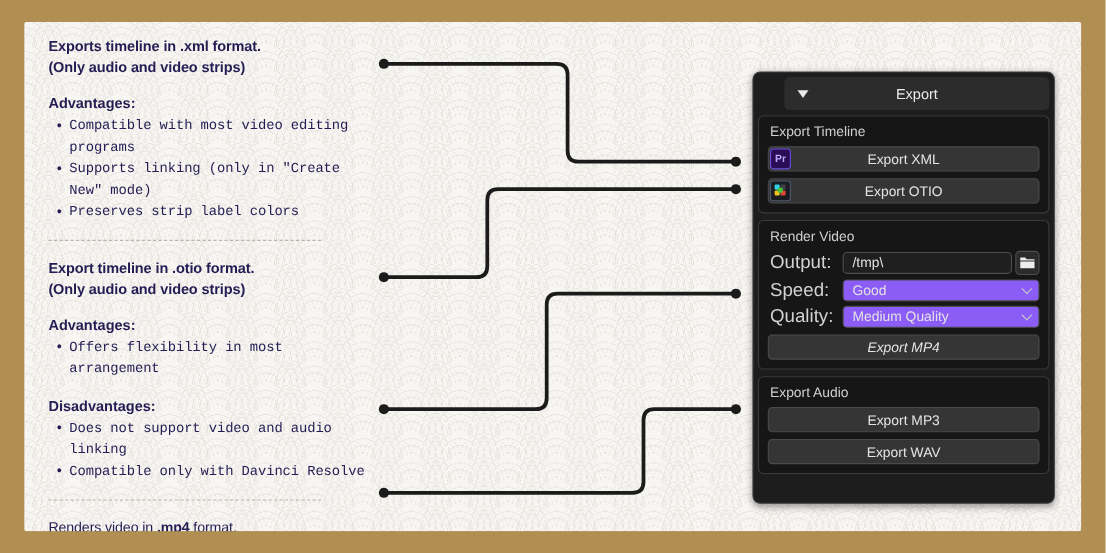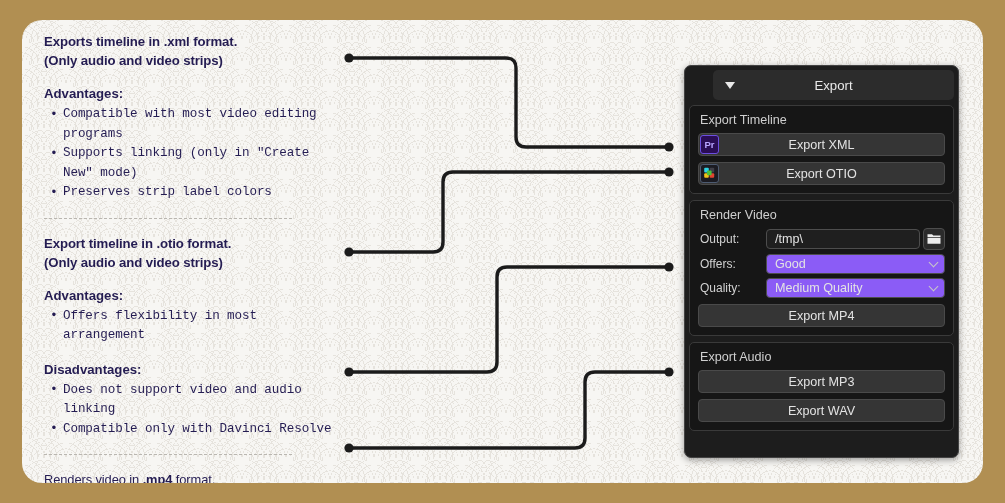--- a/index.html
+++ b/index.html
@@ -8,21 +8,21 @@
     font-family: "Liberation Sans", sans-serif;
     overflow: hidden;
   }
   body { background: #b18f52; position: relative; }
 
   
   #card {
     position: absolute;
     left: 22px; top: 20px;
     width: 961px; height: 463px;
-    border-radius: 20px;
+    border-radius: 2px;
     overflow: hidden;
     background-color: #f7f6f3;
     background-image:
       radial-gradient(circle at 50% 100%, transparent 0 22%, #e6e3dd 22% 23.4%, transparent 23.4% 34%, #e6e3dd 34% 35.4%, transparent 35.4% 46%, #e6e3dd 46% 47.4%, transparent 47.4% 58%, #e6e3dd 58% 59.4%, transparent 59.4% 70%, #e6e3dd 70% 71.4%, transparent 71.4% 100%),
       radial-gradient(circle at 0%   100%, transparent 0 22%, #e6e3dd 22% 23.4%, transparent 23.4% 34%, #e6e3dd 34% 35.4%, transparent 35.4% 46%, #e6e3dd 46% 47.4%, transparent 47.4% 58%, #e6e3dd 58% 59.4%, transparent 59.4% 70%, #e6e3dd 70% 71.4%, transparent 71.4% 100%),
       radial-gradient(circle at 100% 100%, transparent 0 22%, #e6e3dd 22% 23.4%, transparent 23.4% 34%, #e6e3dd 34% 35.4%, transparent 35.4% 46%, #e6e3dd 46% 47.4%, transparent 47.4% 58%, #e6e3dd 58% 59.4%, transparent 59.4% 70%, #e6e3dd 70% 71.4%, transparent 71.4% 100%);
     background-size: 44px 22px;
     background-position: 0 0, 0 0, 0 0;
   }
 
@@ -121,21 +121,21 @@
     display: flex; align-items: center; justify-content: center;
   }
   .ico-pr {
     background: #2a0d55; border: 1.5px solid #6b4ee0;
     color: #b9a6ff; font-size: 9.5px; font-weight: bold;
     font-family: "Liberation Sans", sans-serif;
   }
   .ico-dv { background: #1b1b22; border: 1.5px solid #4d5b72; }
   .row { display: flex; align-items: center; margin-bottom: 4px; }
   .row .rlbl {
-    width: 68px; color: #d2d2d2; font-size: 12px;
+    width: 68px; color: #d2d2d2; font-size: 17px;
     padding-left: 2px;
   }
   .field {
     flex: 1; height: 20px; background: #1f1f1f;
     border: 1px solid #4d4d4d; border-radius: 4px;
     display: flex; align-items: center;
     color: #e3e3e3; font-size: 12.6px;
     padding: 0 8px;
     position: relative;
   }
@@ -152,21 +152,21 @@
     background: #2b2b2b; border: 1px solid #4d4d4d;
     border-radius: 4px;
     display: flex; align-items: center; justify-content: center;
     cursor: pointer;
   }
   .wide-btn {
     height: 23px; background: #353535;
     border: 1px solid #4a4a4a; border-radius: 4px;
     display: flex; align-items: center; justify-content: center;
     color: #e3e3e3; font-size: 12.6px;
-    margin-top: 6px; cursor: pointer;
+    margin-top: 6px; cursor: pointer; font-style: italic;
   }
 </style>
 </head>
 <body>
 
 <div id="card">
 
   <div id="text-col">
 
     <div class="blk">
@@ -262,21 +262,21 @@
         <span class="field">/tmp\</span>
         <span class="folder-btn">
           <svg width="14" height="12" viewBox="0 0 14 12">
             <path d="M0.5 1.2 H5 L6.3 2.6 H13.5 V3.9 H0.5 Z" fill="#ededed"></path>
             <path d="M0.5 4.8 H13.5 V10.8 H0.5 Z" fill="#ededed"></path>
           </svg>
         </span>
       </div>
 
       <div class="row">
-        <span class="rlbl">Offers:</span>
+        <span class="rlbl">Speed:</span>
         <span class="field sel">
           <span>Good</span>
           <span class="chev"></span>
         </span>
       </div>
 
       <div class="row">
         <span class="rlbl">Quality:</span>
         <span class="field sel">
           <span>Medium Quality</span>

